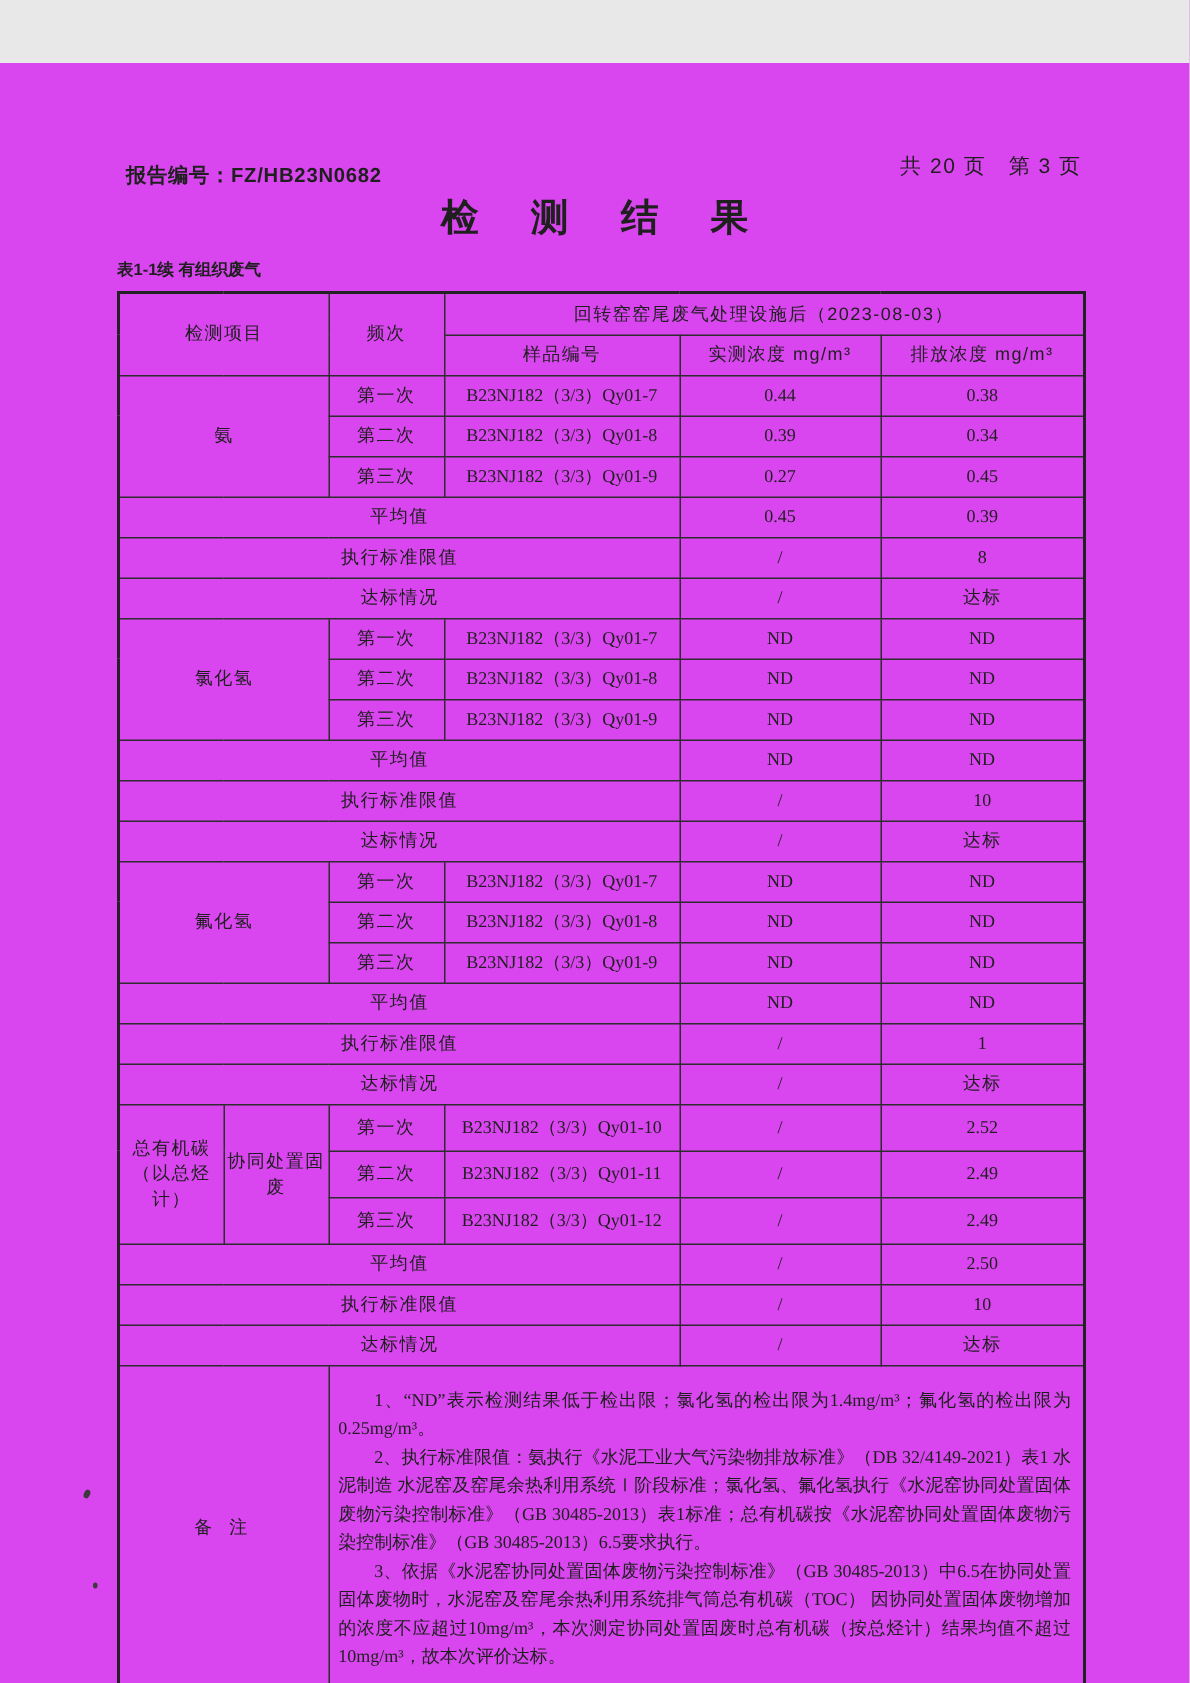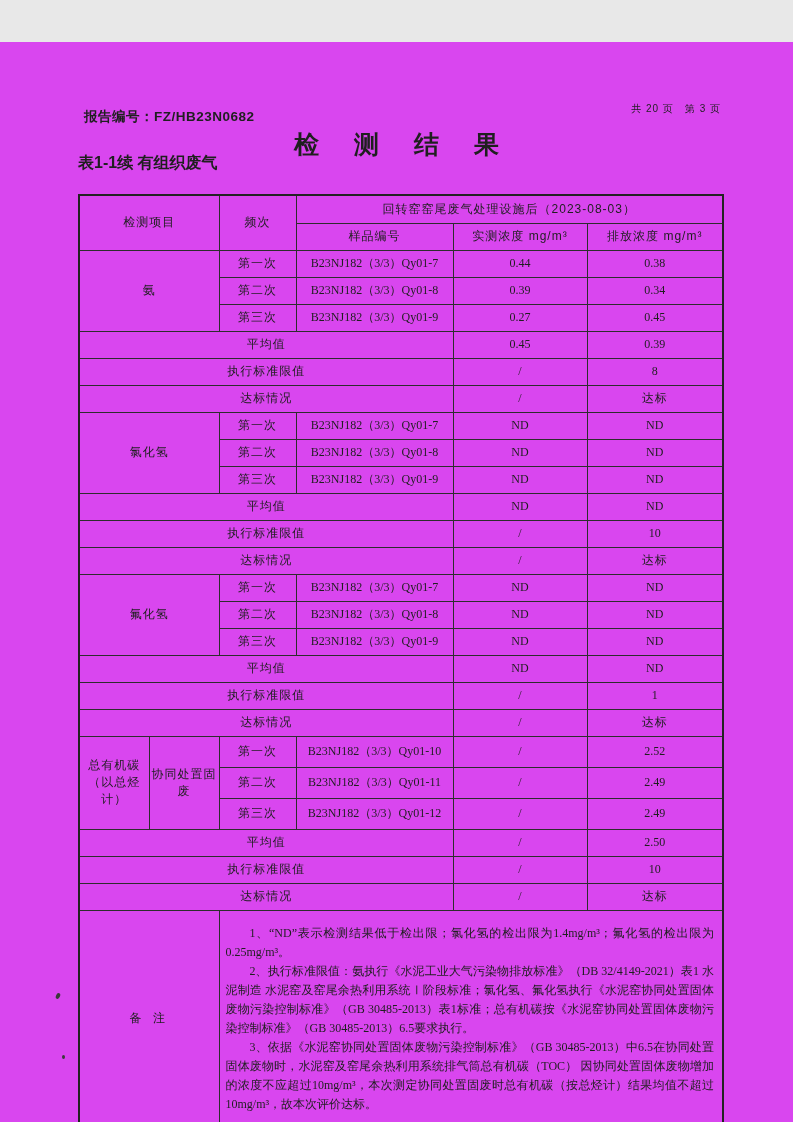--- a/index.html
+++ b/index.html
@@ -13,33 +13,33 @@
     margin-top:42px;
   }
   .report-no{
     position:absolute;left:84px;top:66px;
     font-family:"Liberation Sans", sans-serif;
     font-weight:bold;font-size:13.5px;letter-spacing:.5px;
   }
   .page-info{
     position:absolute;right:72px;top:60px;
     font-family:"Liberation Sans", sans-serif;
-    font-size:10px;letter-spacing:1px;
+    font-size:14px;letter-spacing:1px;
   }
   .doc-title{
     position:absolute;left:0;top:86px;width:100%;
     text-align:center;
     font-family:"Liberation Sans", sans-serif;
     font-weight:bold;font-size:25px;letter-spacing:14px;
     text-indent:14px; 
   }
   .table-caption{
-    position:absolute;left:78px;top:111px;
-    font-family:"Liberation Sans", sans-serif;
-    font-weight:bold;font-size:16px;
+    position:absolute;left:78px;top:130px;
+    font-family:"Liberation Sans", sans-serif;
+    font-weight:bold;font-size:11px;
   }
   table.results{
     position:absolute;left:78px;top:152px;
     width:644px;
     border-collapse:collapse;
     table-layout:fixed;
   }
   table.results td,table.results th{
     border:1px solid #2d2d2d;
     text-align:center;vertical-align:middle;

